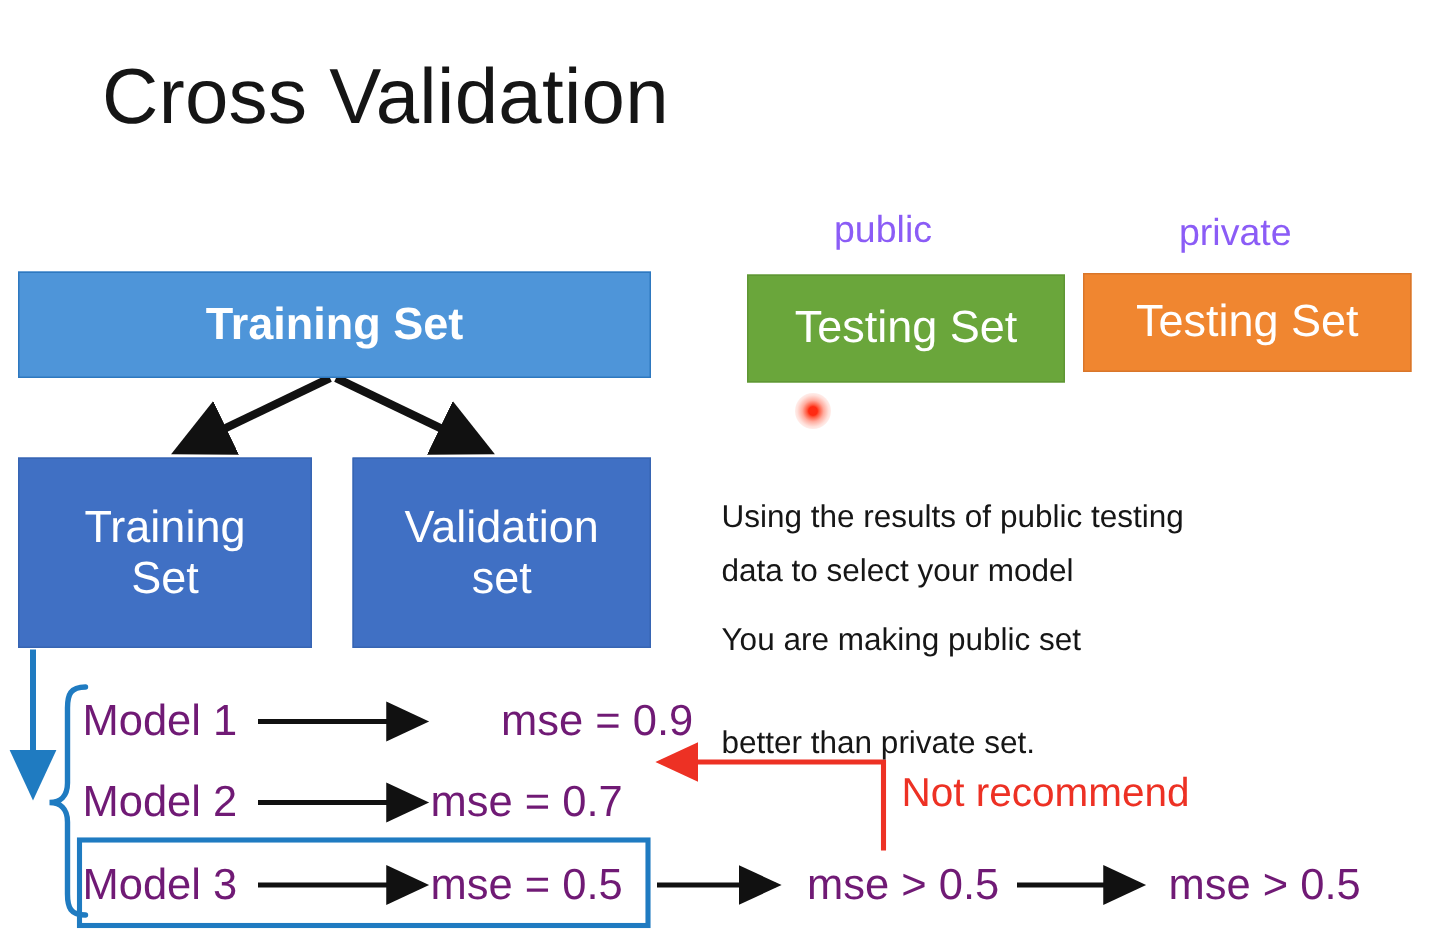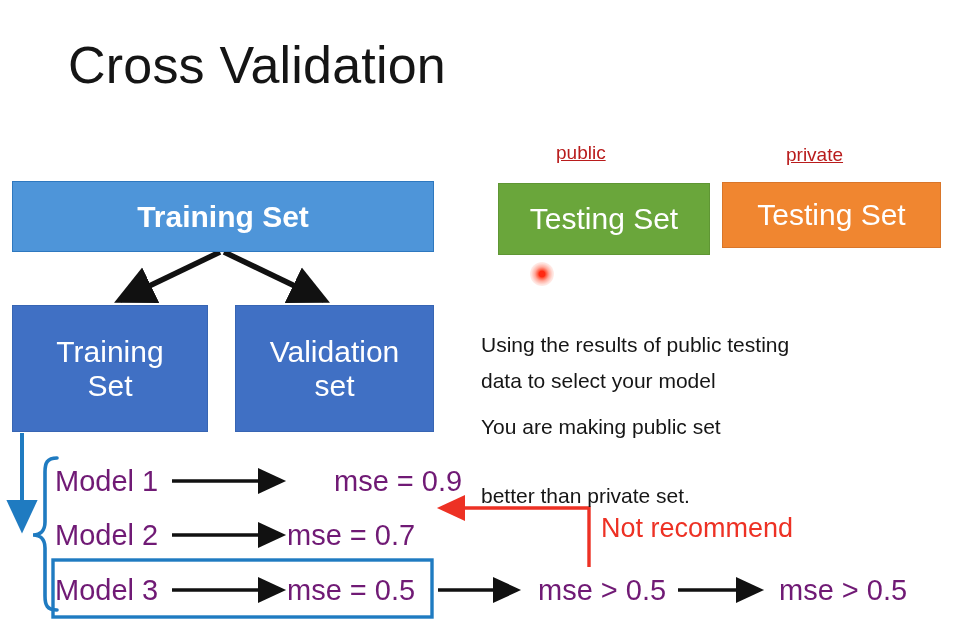--- a/index.html
+++ b/index.html
@@ -85,25 +85,24 @@
   .box-testing-private {
     left: 722px; top: 182px;
     width: 219px; height: 66px;
     background: #F08630;
     border: 1px solid #d9762a;
     font-size: 30px;
   }
 
   
   .label-red {
-    color: #b91c1c;
-    font-size: 19px;
+    color: #8b5cf6;
+    font-size: 25px;
     line-height: 30px;
     white-space: nowrap;
-    text-decoration: underline;
   }
   .label-public  { left: 556px; top: 138px; }
   .label-private { left: 786px; top: 140px; }
 
   
   .para {
     color: #161616;
     font-size: 21px;
     line-height: 36px;
     white-space: nowrap;

